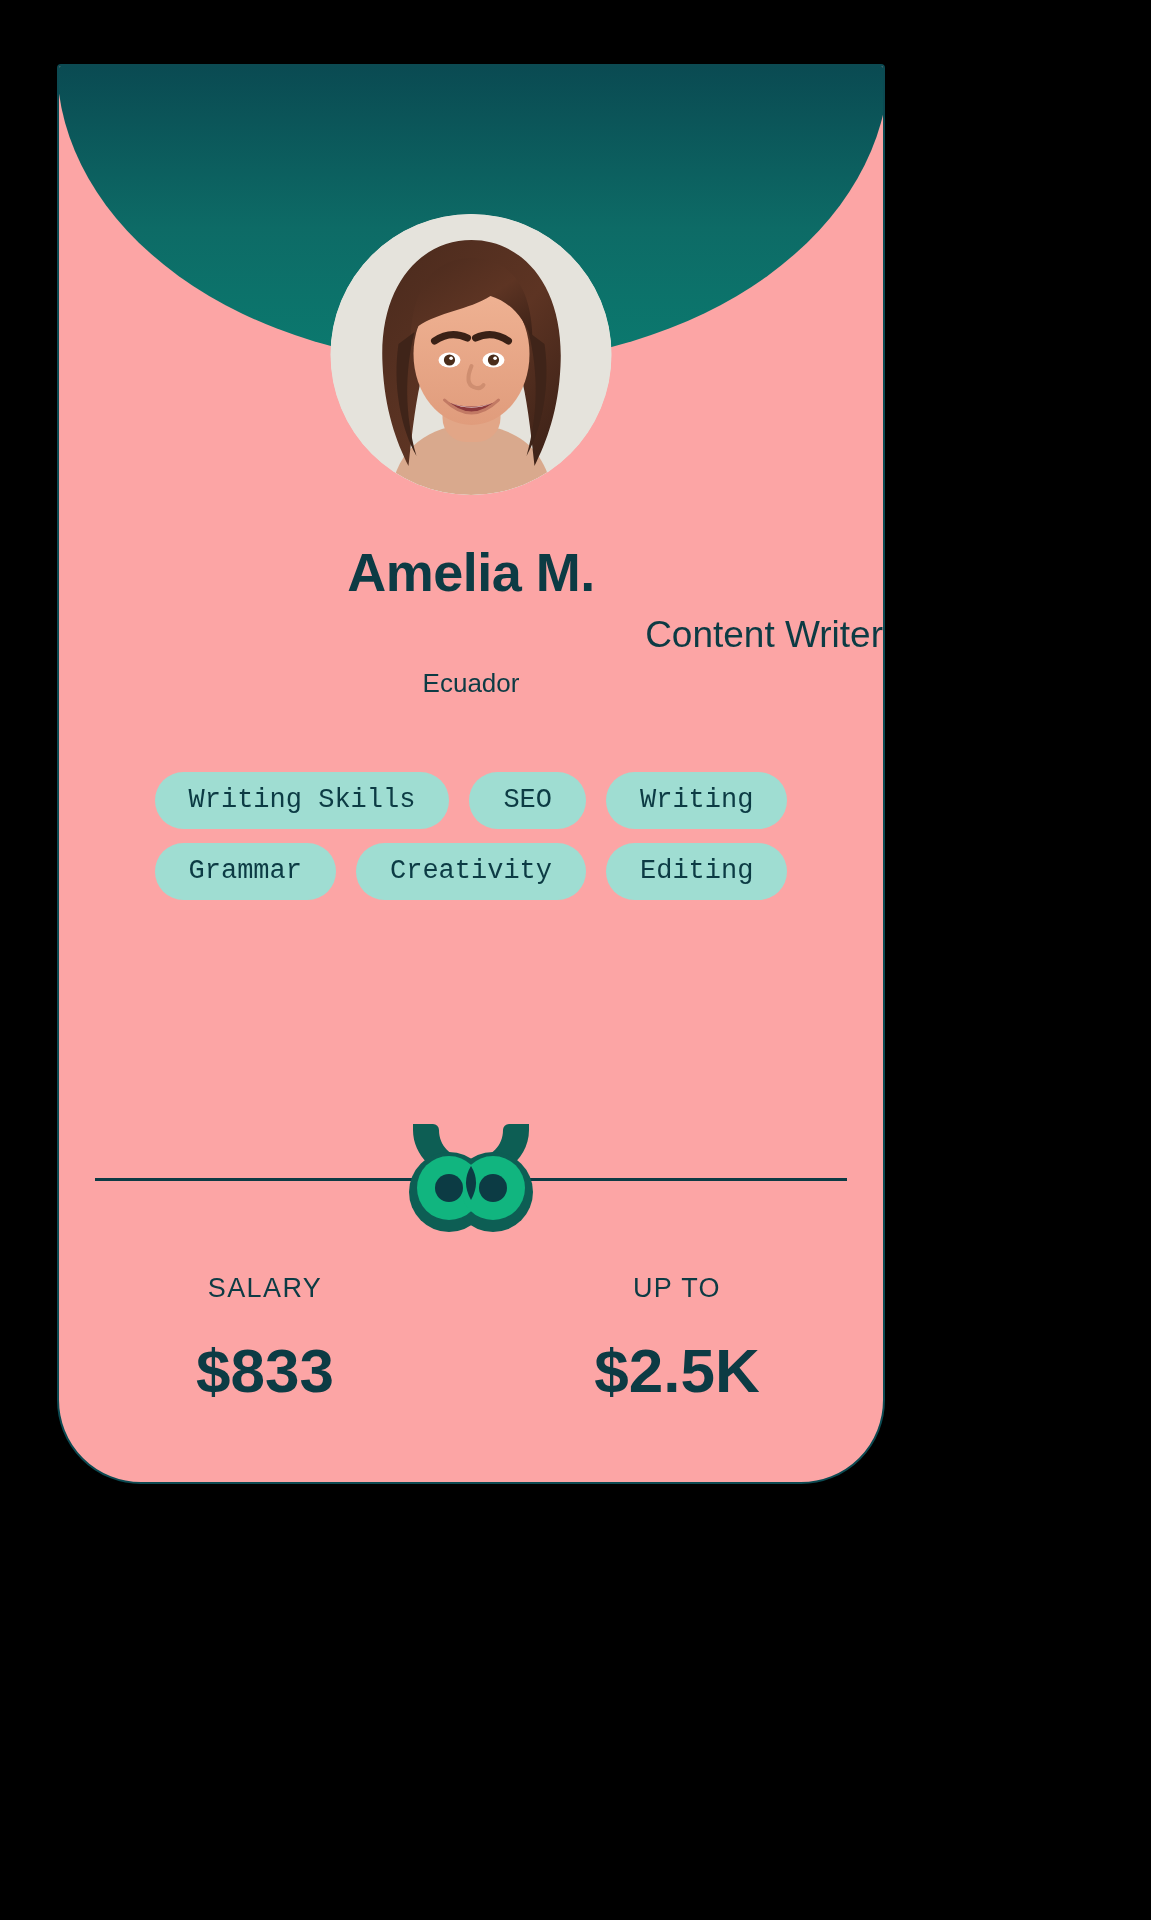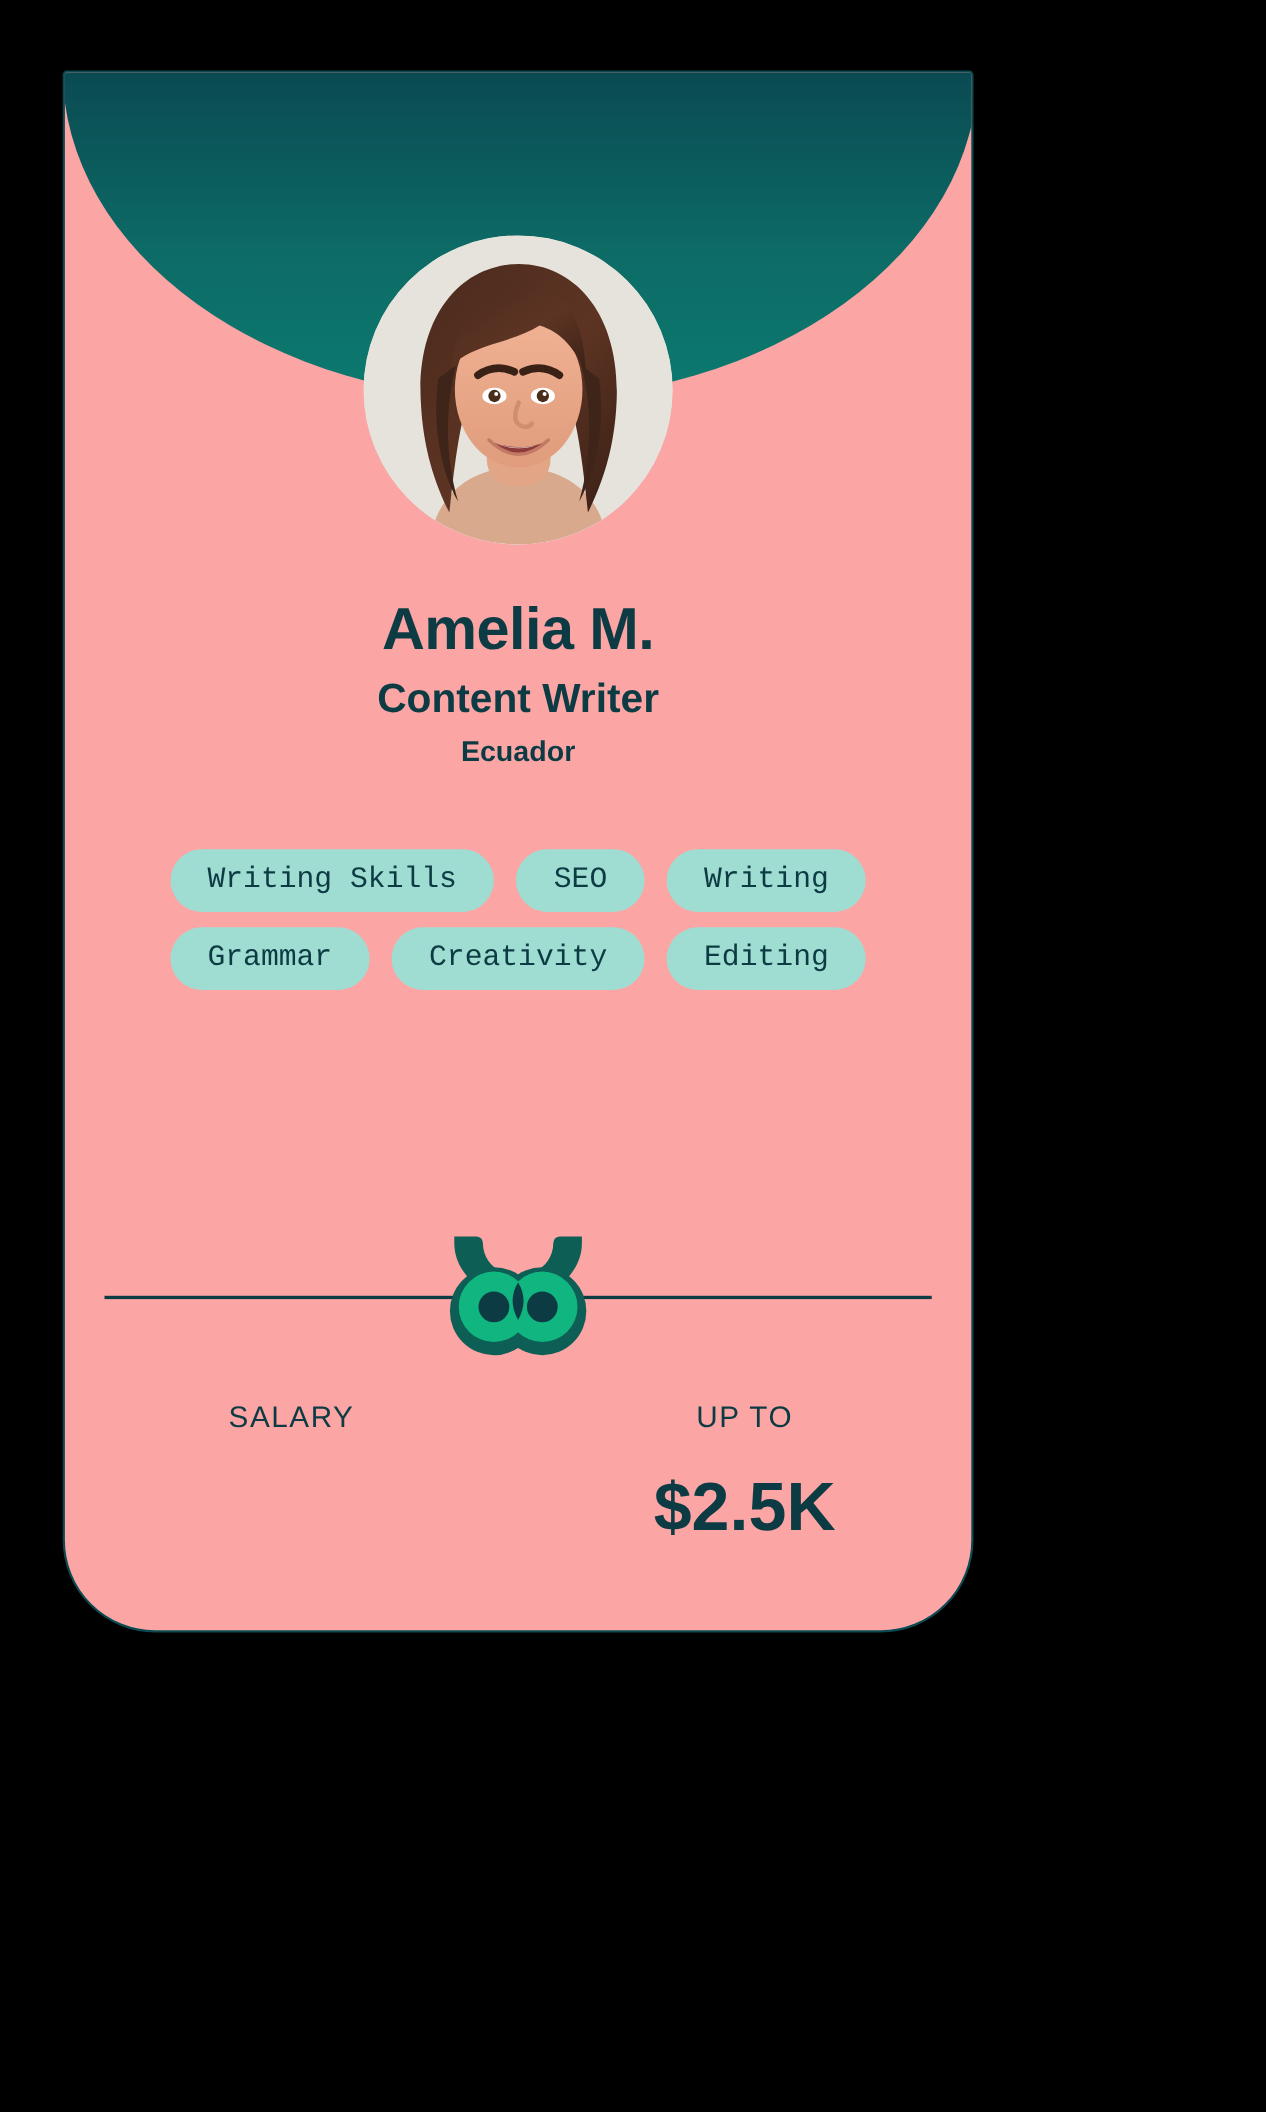--- a/index.html
+++ b/index.html
@@ -71,28 +71,29 @@
   .profile-name {
     font-size:54px;
     font-weight:700;
     letter-spacing:-0.5px;
     color:#0c3b44;
     line-height:1.05;
   }
   .profile-role {
     margin-top:14px;
     font-size:37px;
-    font-weight:700;
+    font-weight:400;
     color:#0c3b44;
     line-height:1.1;
+    text-align:right;
   }
   .profile-country {
     margin-top:14px;
     font-size:26px;
-    font-weight:700;
+    font-weight:400;
     color:#0c3b44;
     line-height:1.1;
   }
 
   
   .skills {
     position:absolute;
     left:46px; right:46px;
     top:706px;
     display:flex;
@@ -261,20 +262,21 @@
           <circle cx="86" cy="66" r="14" fill="#0c3b44"></circle>
 
           <path d="M64 44 q10 16 0 34 q-10 -18 0 -34 Z" fill="#0c3b44"></path>
         </svg>
       </div>
     </div>
 
     <div class="salary-row">
       <div class="salary-col">
         <div class="salary-label">SALARY</div>
+        <div class="salary-value">$833</div>
       </div>
       <div class="salary-col">
         <div class="salary-label">UP TO</div>
         <div class="salary-value">$2.5K</div>
       </div>
     </div>
 
   </div>
 </div>
 

